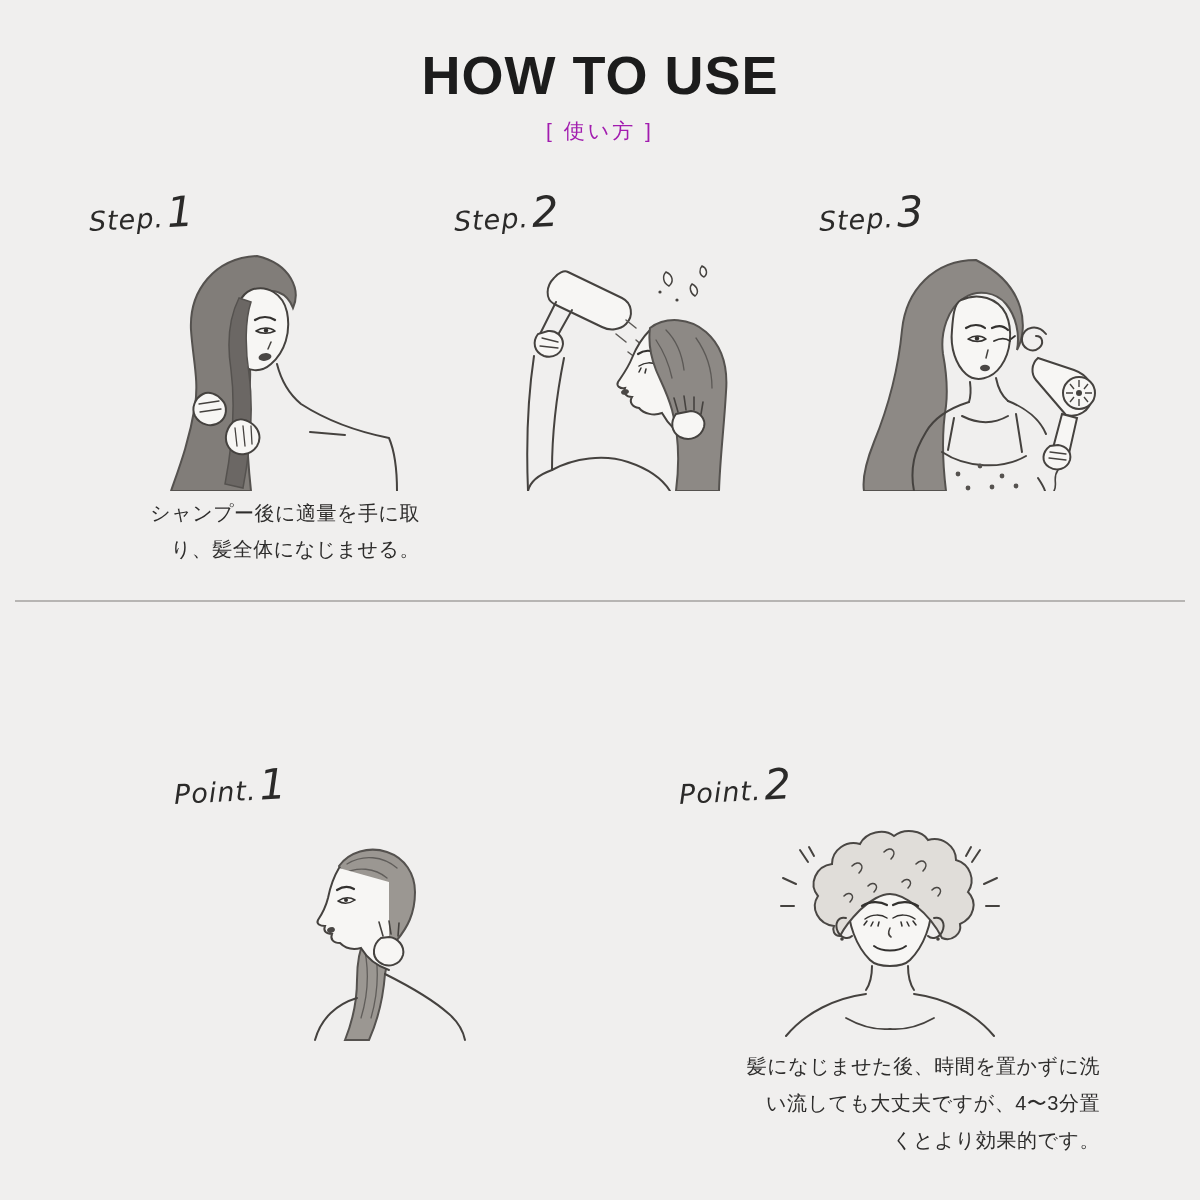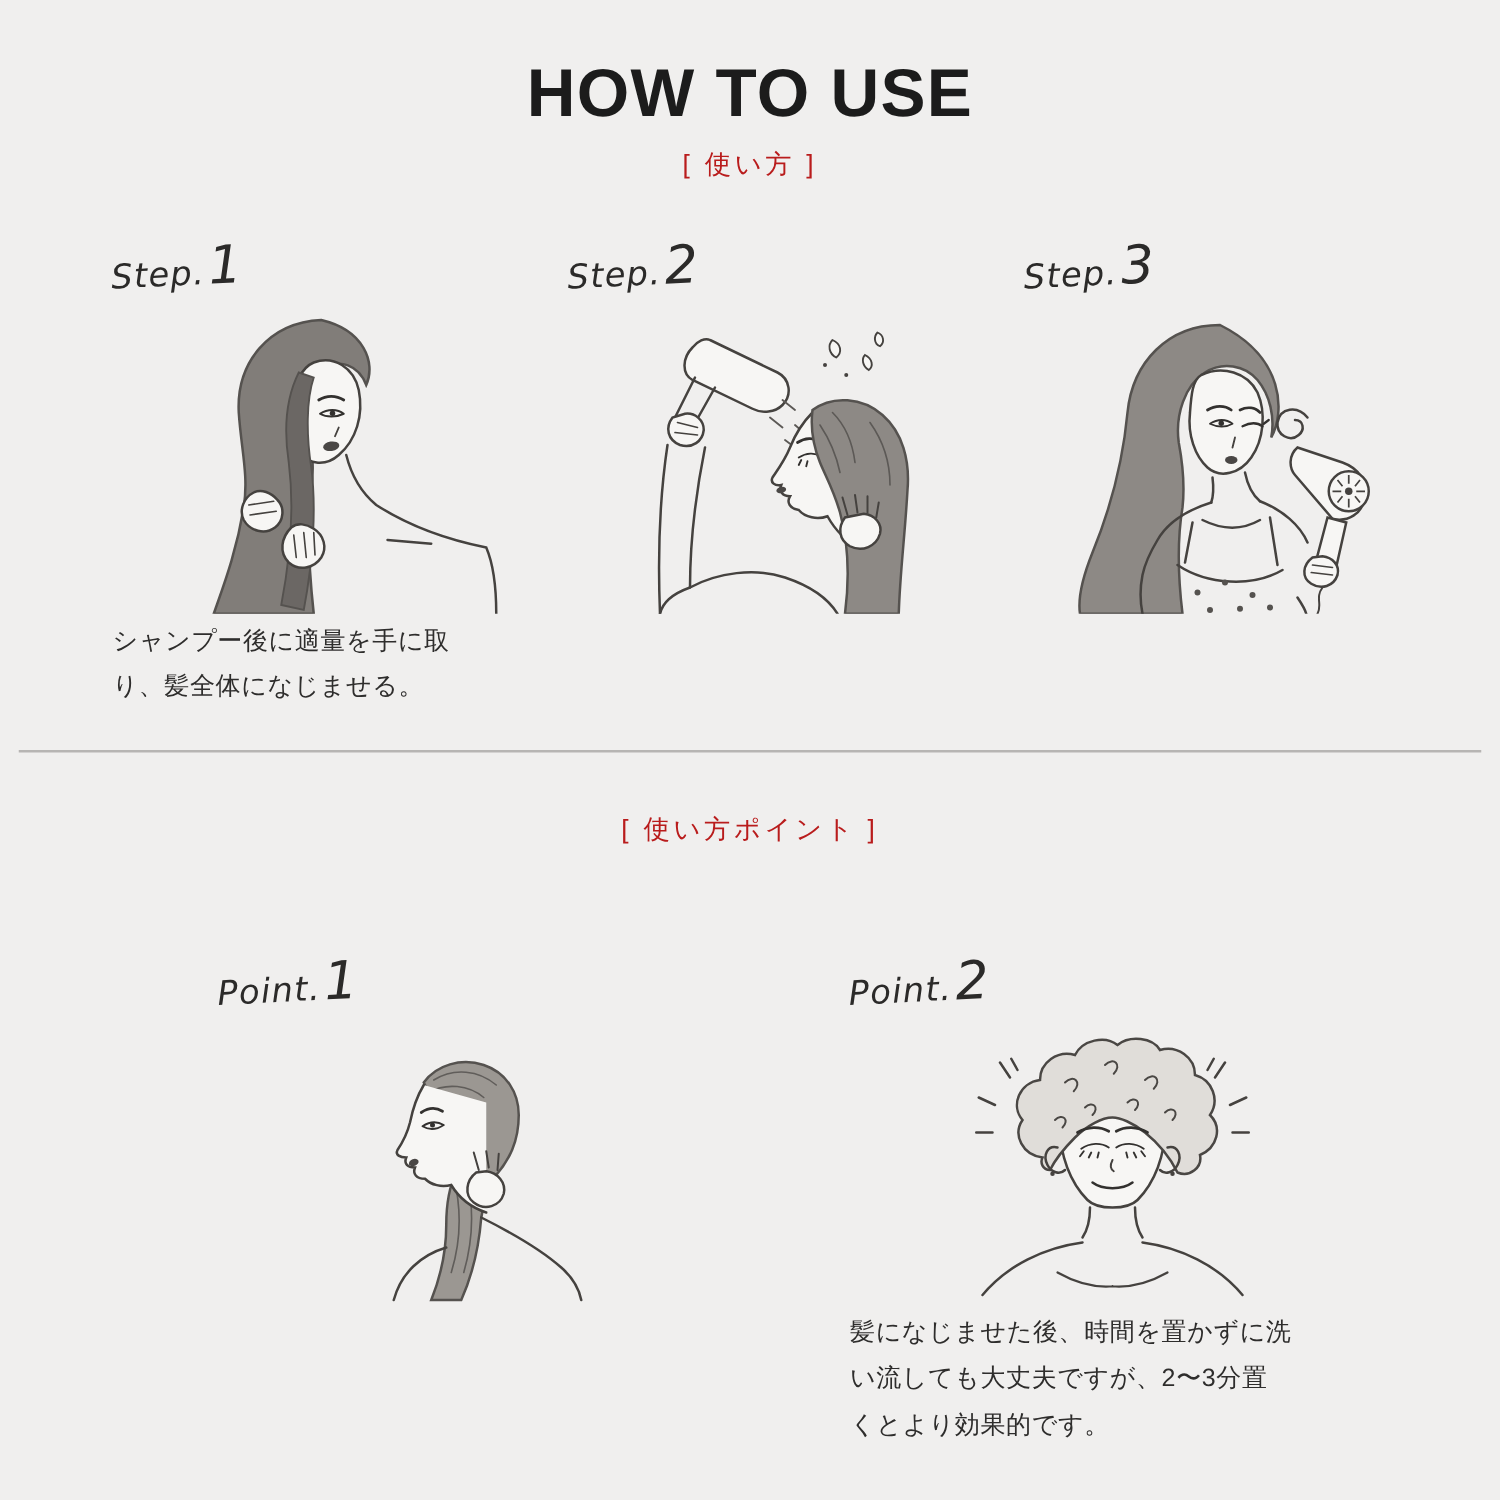--- a/index.html
+++ b/index.html
@@ -6,42 +6,42 @@
   .page {
     position:relative; width:1200px; height:1200px;
     background:#f0efee; overflow:hidden;
     font-family:"Liberation Sans","DejaVu Sans",sans-serif;
     color:#2b2a29;
   }
   .header { position:absolute; left:0; width:100%; text-align:center; }
   .header-howto { top:44px; }
   .header-point { top:638px; }
   .big-title { margin:0; font-size:54px; font-weight:700; letter-spacing:1px; line-height:62px; color:#1c1c1c; }
-  .subtitle { margin-top:11px; font-size:21px; letter-spacing:3px; color:#b91c1c; }
+  .subtitle { margin-top:11px; font-size:21px; letter-spacing:3px; color:#a21caf; }
 
   .col { position:absolute; }
   .step-col { top:192px; width:330px; }
   .point-col { top:765px; width:420px; }
 
   .hand-label {
     display:block; height:50px;
     font-family:"DejaVu Sans",sans-serif; font-style:italic;
     font-size:27px; letter-spacing:1px; color:#2b2a29;
     transform:rotate(-3deg); transform-origin:left bottom;
   }
   .hand-label .num { font-size:42px; margin-left:3px; font-weight:400; }
 
   .ill { margin-top:4px; display:flex; align-items:flex-end; justify-content:center; }
   .step-ill { height:245px; }
   .point-ill { height:225px; }
   .ill svg { display:block; }
 
   .caption {
     margin-top:4px; font-size:20px; line-height:36px;
-    color:#2e2d2c; letter-spacing:0.5px; white-space:pre-line;
+    color:#2e2d2c; letter-spacing:0.5px; white-space:pre-line;text-align:right;
   }
   .point-col .caption { line-height:37px; }
 
   .divider { position:absolute; top:600px; left:15px; right:15px; height:2px; background:#b7b5b3; }
 </style>
 </head>
 <body>
 
 <div class="page">
 
@@ -130,21 +130,20 @@
         <path d="M220,200 C212,206 211,216 219,221 C227,226 237,223 240,214 C242,206 236,200 228,199 Z" fill="#f7f6f4" stroke="#45423f" stroke-width="2"></path>
         <path d="M220,206 L236,208 M219,212 L236,214" fill="none" stroke="#45423f" stroke-width="1.3" stroke-linecap="round"></path>
         <path d="M228,224 C222,232 228,238 224,245" fill="none" stroke="#45423f" stroke-width="1.6" stroke-linecap="round"></path>
       </svg>
     </div>
   </div>
 
   <div class="divider"></div>
 
   <div class="header header-point">
-    <div class="subtitle">[ 使い方ポイント ]</div>
   </div>
 
   <div class="col point-col" style="left:175px">
     <span class="hand-label"><span>Point.</span><span class="num">1</span></span>
     <div class="ill point-ill">
       <svg width="280" height="222" viewBox="0 0 280 222">
         <path d="M94,44 C104,30 124,24 142,30 C160,36 170,52 170,70 C170,92 162,106 152,118 C146,128 142,140 140,152 C138,178 132,200 124,218 L100,218 C108,198 112,178 112,158 C112,142 114,128 120,116 C112,104 104,88 104,72 C104,62 98,52 94,44 Z" fill="#9b9792" stroke="#55524f" stroke-width="2"></path>
         <path d="M102,42 C118,32 138,34 152,46 M98,52 C112,44 130,46 142,56 M106,62 C118,56 132,60 140,68 M118,120 C124,144 124,170 116,196 M128,118 C134,142 134,168 126,196" fill="none" stroke="#605d5a" stroke-width="1.3" stroke-linecap="round"></path>
         <path d="M94,46 C88,56 85,66 83,76 C81,84 77,92 73,98 C71,102 75,104 80,104 C78,109 81,112 87,112 C85,117 88,121 95,121 C100,126 108,128 116,126 C122,136 132,144 144,148 L144,60 Z" fill="#f7f6f4" stroke="none"></path>
         <path d="M94,46 C88,56 85,66 83,76 C81,84 77,92 73,98 C71,102 75,104 80,104 C78,109 81,112 87,112 C85,117 88,121 95,121 C100,126 108,128 116,126 C122,136 132,144 144,148" fill="none" stroke="#45423f" stroke-width="2" stroke-linecap="round"></path>
@@ -174,17 +173,17 @@
         <path d="M115,97 C122,92 131,92 137,96 M117,99 l-3,4 M123,100 l-2,4 M129,100 l-1,4" fill="none" stroke="#33312f" stroke-width="1.5" stroke-linecap="round"></path>
         <path d="M143,96 C149,92 158,92 165,97 M163,99 l3,4 M157,100 l2,4 M151,100 l1,4" fill="none" stroke="#33312f" stroke-width="1.5" stroke-linecap="round"></path>
         <path d="M140,106 c-2,4 -2,7 1,9" fill="none" stroke="#45423f" stroke-width="1.6" stroke-linecap="round"></path>
         <path d="M124,124 C132,130 148,130 156,124" fill="none" stroke="#33312f" stroke-width="2" stroke-linecap="round"></path>
         <path d="M122,144 C122,154 120,162 116,168 M158,144 C158,154 160,162 164,168" fill="none" stroke="#45423f" stroke-width="2" stroke-linecap="round"></path>
         <path d="M36,214 C56,190 86,176 116,172 M164,172 C194,176 224,190 244,214" fill="none" stroke="#45423f" stroke-width="2" stroke-linecap="round"></path>
         <path d="M96,196 C112,205 128,208 140,207 M184,196 C168,205 152,208 140,207" fill="none" stroke="#45423f" stroke-width="1.8" stroke-linecap="round"></path>
       </svg>
     </div>
     <div class="caption">髪になじませた後、時間を置かずに洗
-い流しても大丈夫ですが、2〜3分置
+い流しても大丈夫ですが、4〜3分置
 くとより効果的です。</div>
   </div>
 
 </div>
 
 </body></html>

